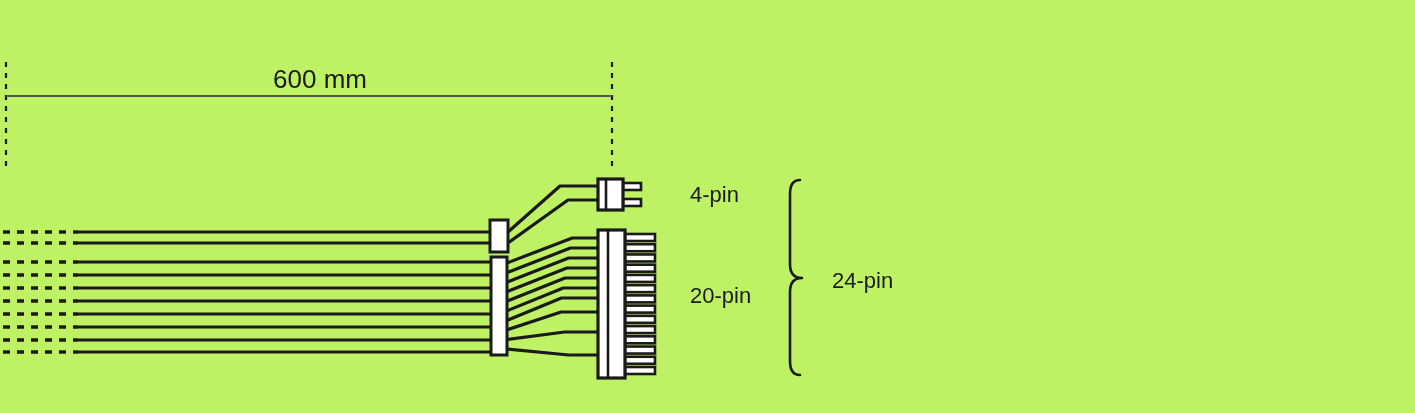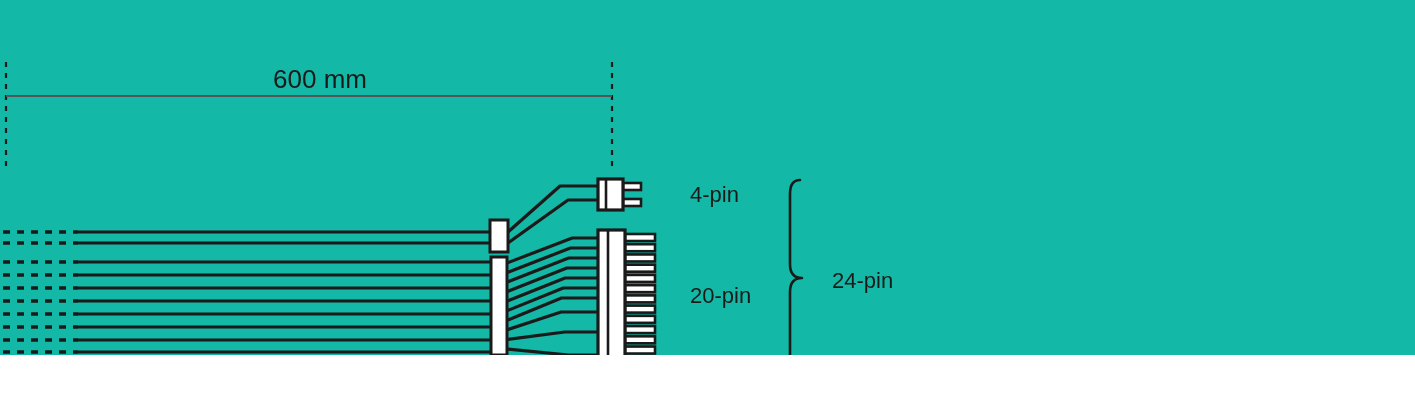--- a/index.html
+++ b/index.html
@@ -6,22 +6,22 @@
     margin: 0;
     padding: 0;
     background: #ffffff;
   }
   body {
     font-family: "Liberation Sans", sans-serif;
   }
   #diagram-root {
     position: relative;
     width: 1415px;
-    height: 355px;
-    background: #14b8a6;
+    height: 413px;
+    background: #bef264;
     overflow: hidden;
   }
   #cable-svg {
     position: absolute;
     left: 0;
     top: 0;
     width: 1415px;
     height: 413px;
     display: block;
   }

